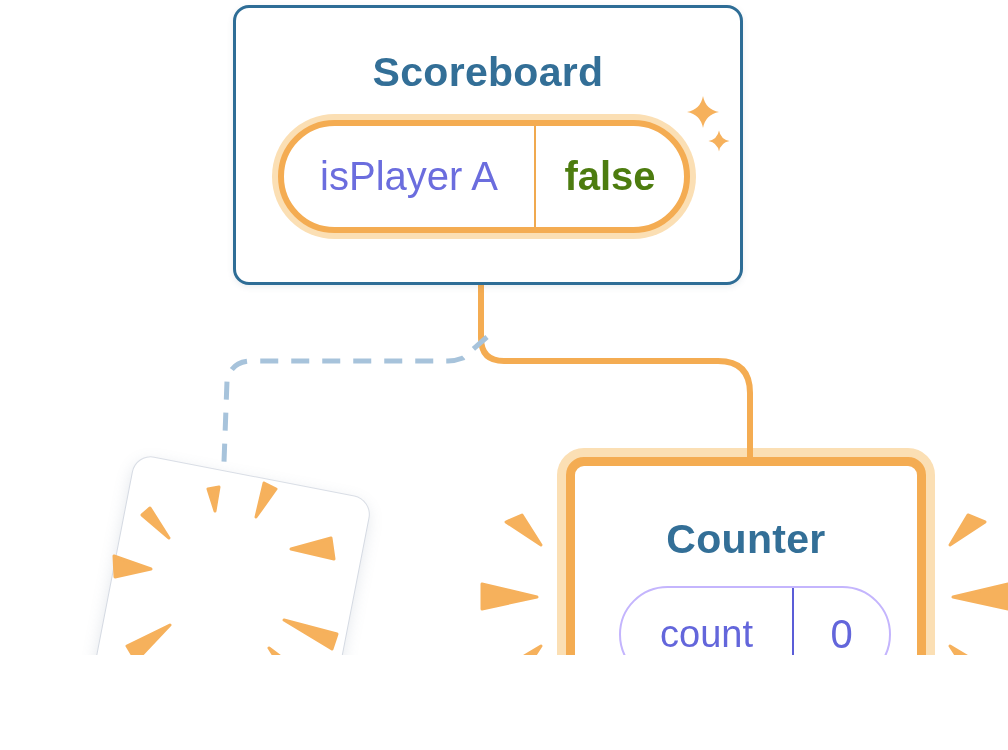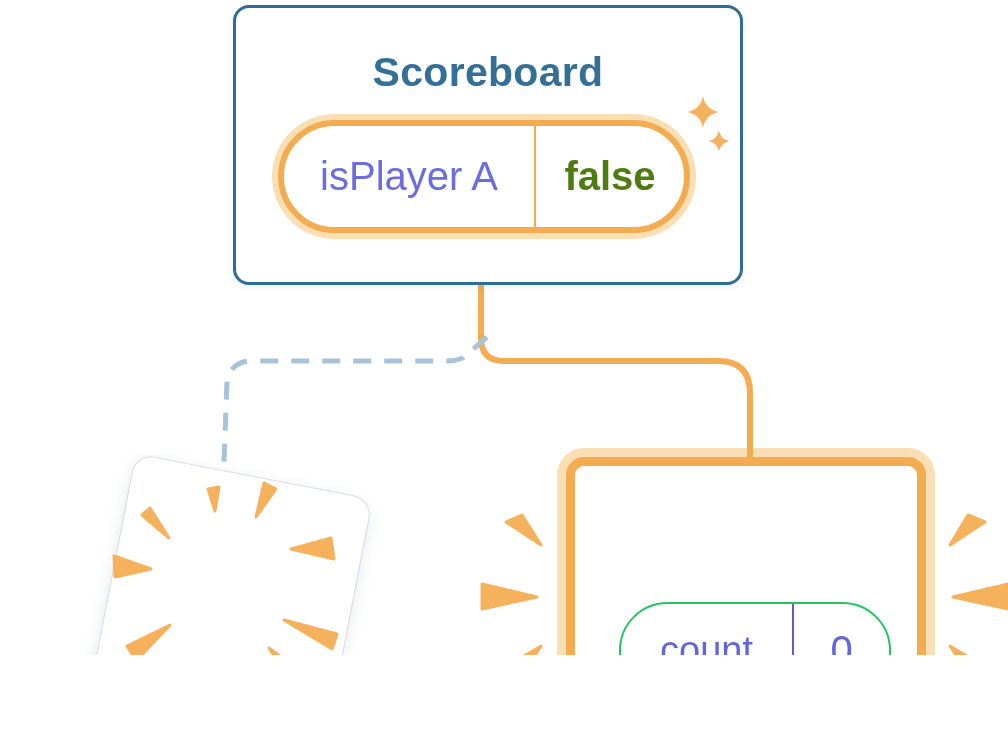--- a/index.html
+++ b/index.html
@@ -50,22 +50,22 @@
     box-shadow:0 0 0 1px rgba(168,180,196,0.38), 0 5px 16px rgba(90,110,140,0.18);
   }
 
   .counter-card{
     left:566px;top:457px;width:360px;height:276px;
     border:9px solid #F4AC52;border-radius:18px;
     box-shadow:0 0 0 9px #FBDFB4;
   }
   .counter-title{left:0;top:50px;width:342px;}
   .counter-pill{
-    left:44px;top:136px;width:272px;height:97px;
-    border:2px solid #22c55e;border-radius:60px;
+    left:44px;top:120px;width:272px;height:97px;
+    border:2px solid #c4b5fd;border-radius:60px;
   }
   .counter-pill .pill-label{width:173px;border-right:2px solid #5B5DD8;}
   .counter-pill .pill-label .state-label-text{font-size:38px;color:#6366DB;}
   .counter-pill .pill-value{flex:1;}
 </style>
 </head>
 <body>
 
 <div class="canvas">
 
@@ -84,20 +84,21 @@
         </div>
         <div class="pill-cell pill-value">
           <span class="state-value-bold">false</span>
         </div>
       </div>
     </div>
 
     <div class="card destroyed-card"></div>
 
     <div class="card counter-card">
+      <div class="component-title counter-title">Counter</div>
       <div class="state-pill counter-pill">
         <div class="pill-cell pill-label">
           <span class="state-label-text">count</span>
         </div>
         <div class="pill-cell pill-value">
           <span class="state-value-plain">0</span>
         </div>
       </div>
     </div>
 

